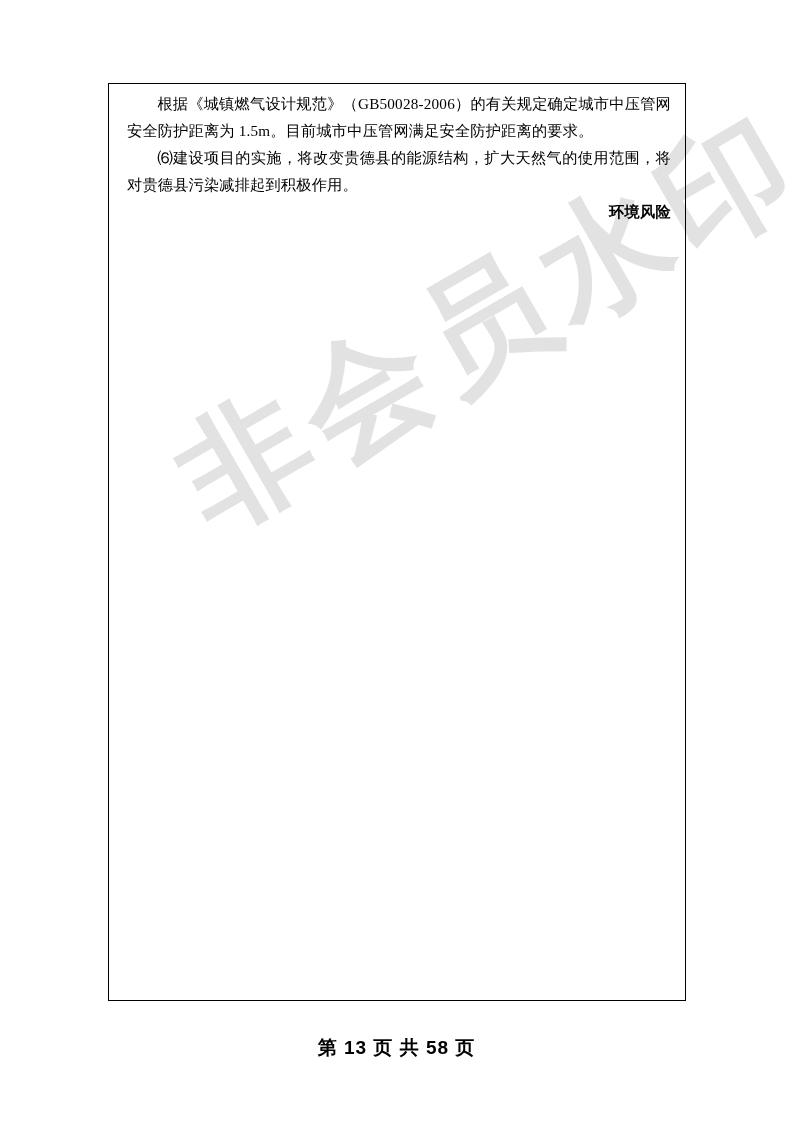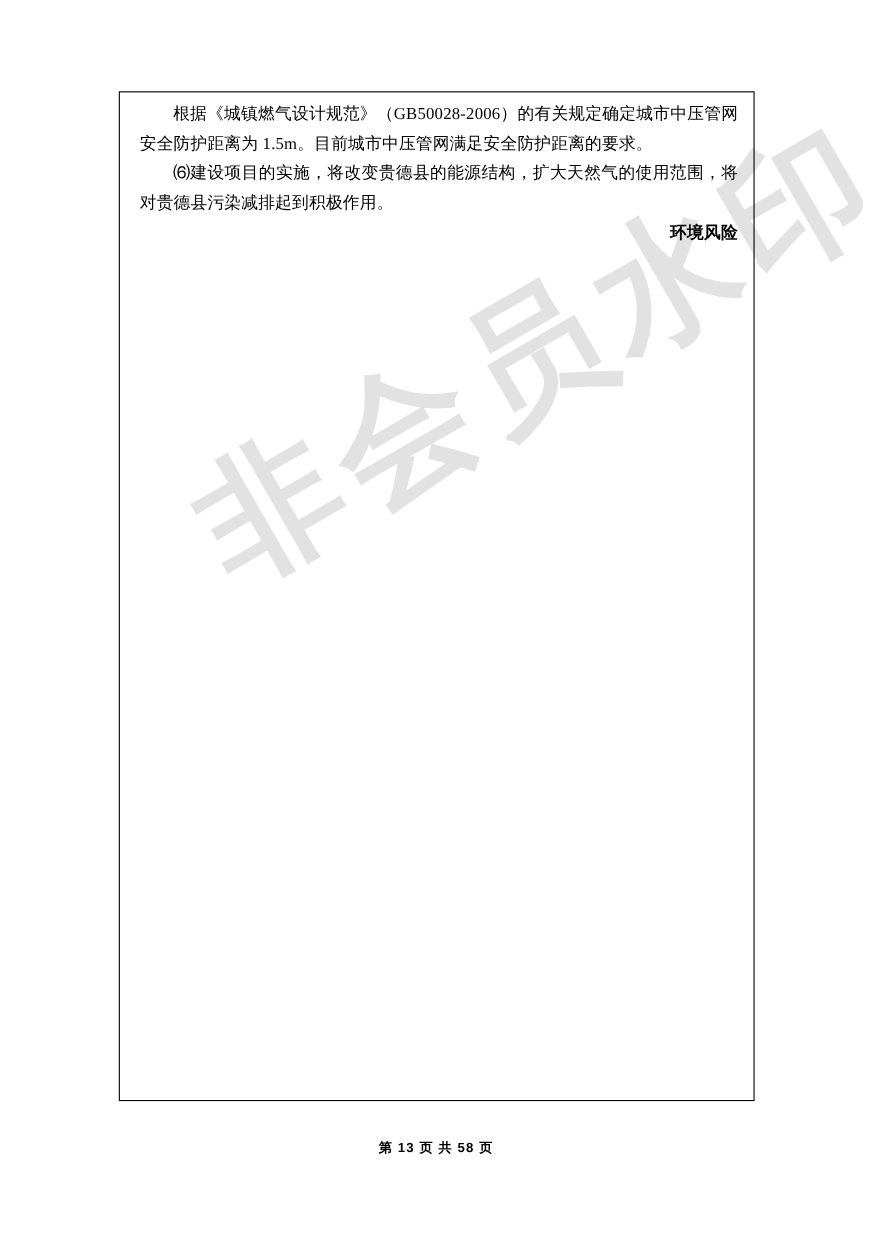--- a/index.html
+++ b/index.html
@@ -91,21 +91,21 @@
     user-select: none;
   }
 
   .footer {
     position: absolute;
     left: 0;
     top: 1035px;
     width: 793px;
     text-align: center;
     font-family: "Liberation Sans", "DejaVu Sans", sans-serif;
-    font-size: 12px;
+    font-size: 19px;
     font-weight: bold;
     color: #000000;
     letter-spacing: 1px;
   }
 </style>
 </head>
 <body>
 
 <div class="page">
 

